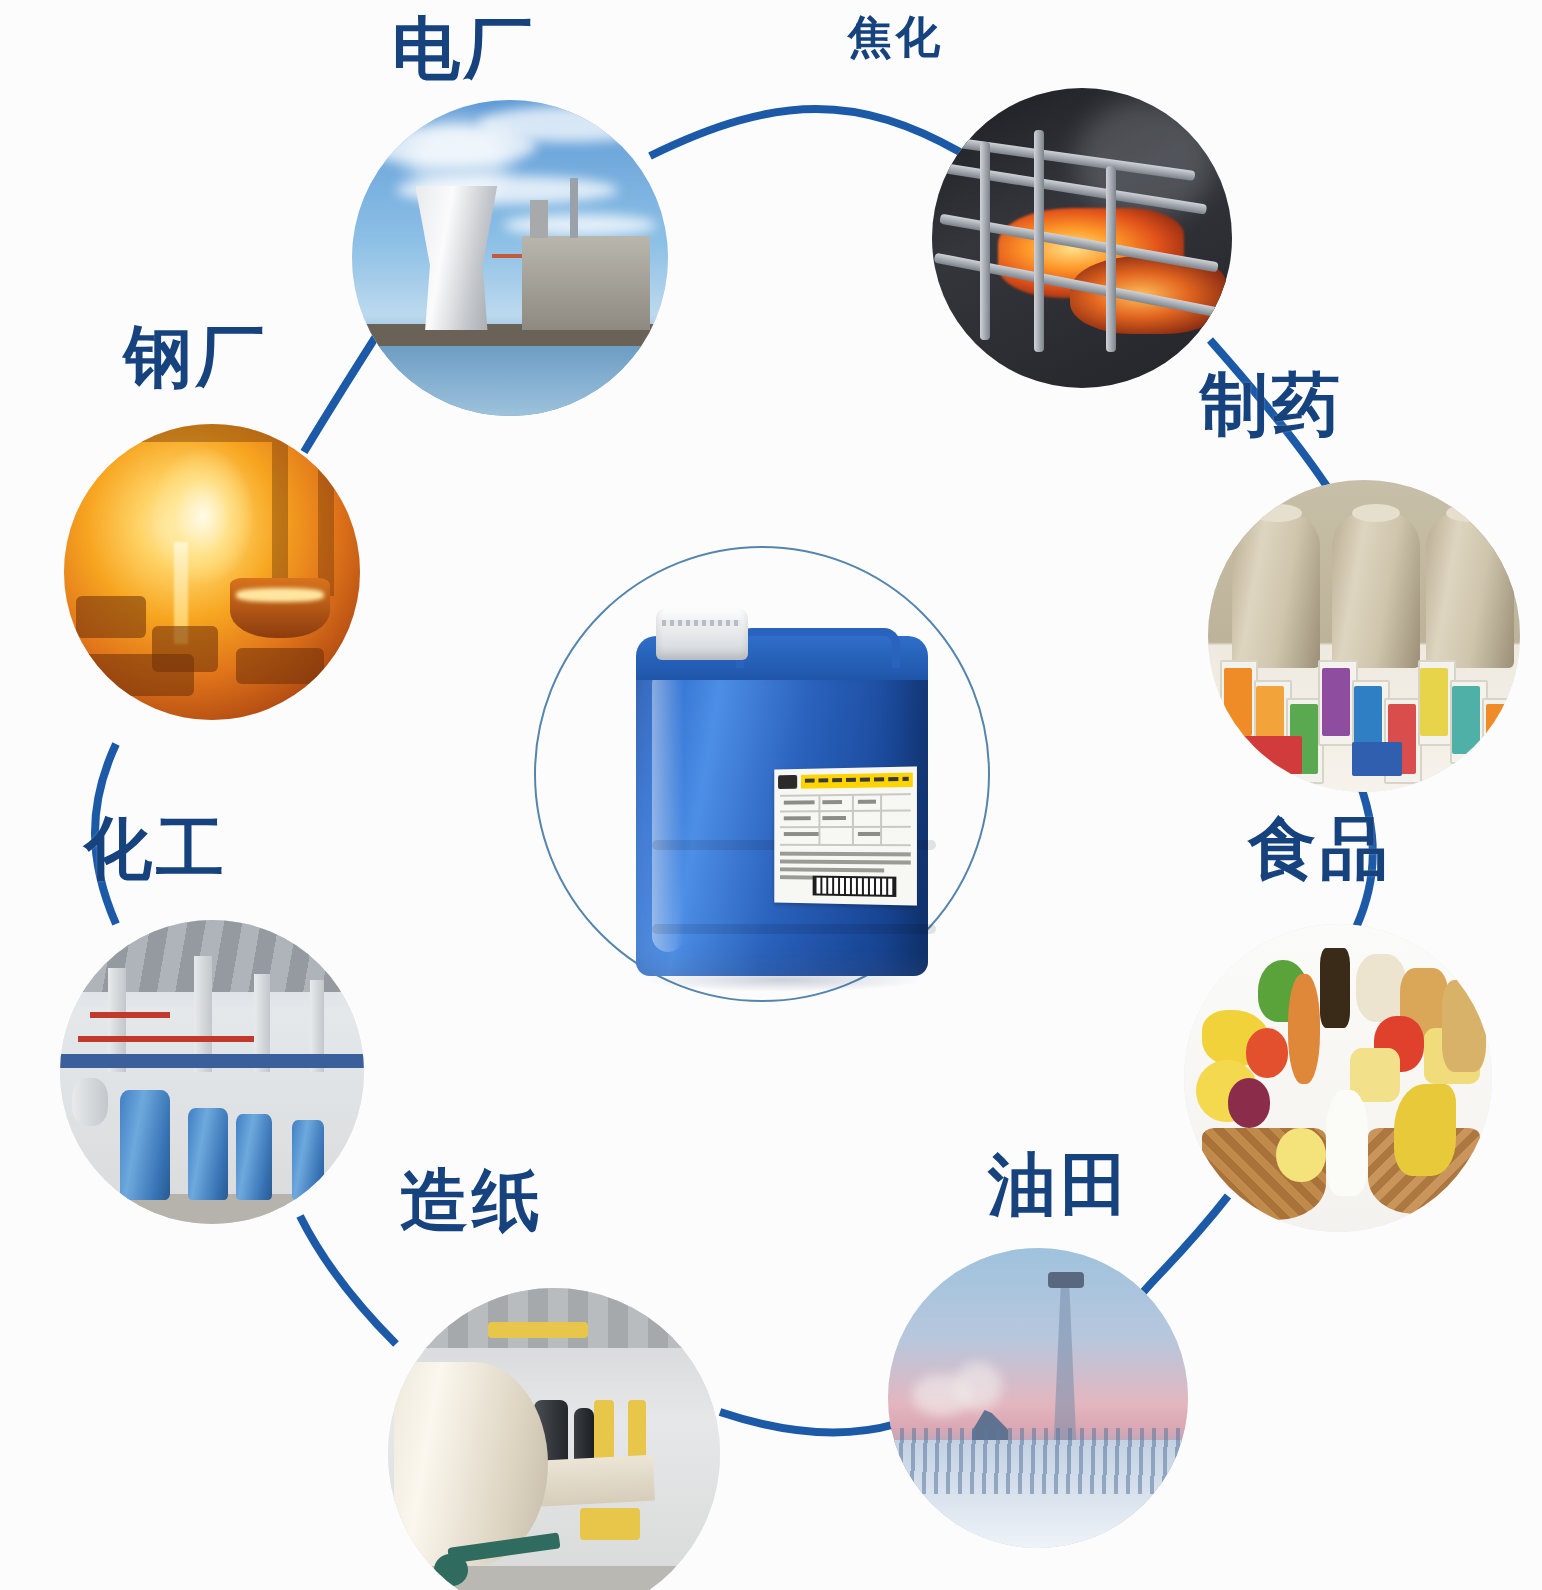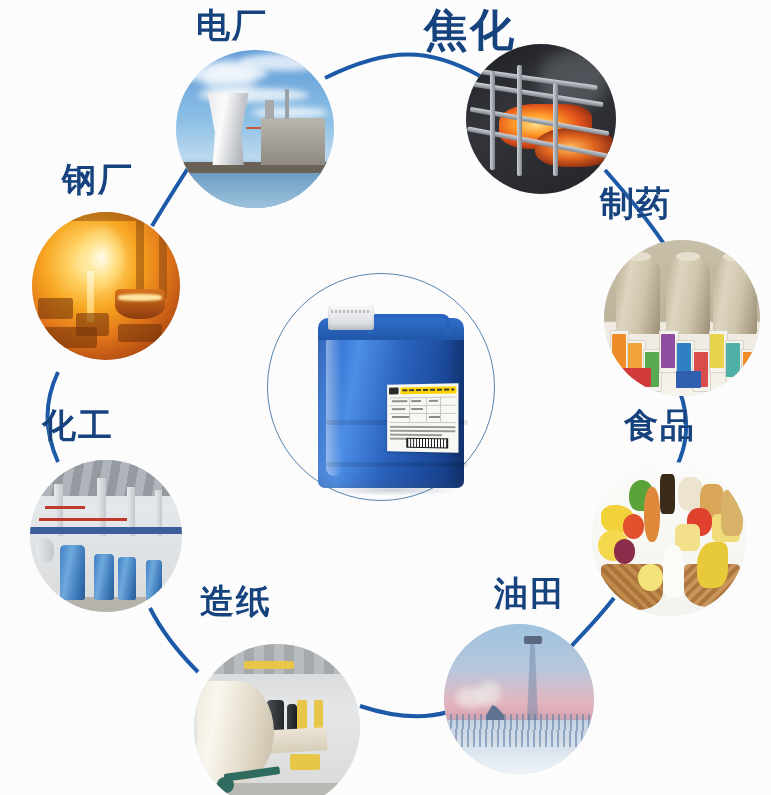--- a/index.html
+++ b/index.html
@@ -288,21 +288,21 @@
             <div class="bar" style="left:4%;top:32%;width:88%;transform:rotate(9deg)"></div>
             <div class="ember"></div>
             <div class="ember2"></div>
             <div class="bar" style="left:2%;top:50%;width:94%;transform:rotate(10deg)"></div>
             <div class="bar" style="left:0%;top:64%;width:96%;transform:rotate(11deg)"></div>
             <div class="bar v" style="left:16%;top:18%;height:66%"></div>
             <div class="bar v" style="left:34%;top:14%;height:74%"></div>
             <div class="bar v" style="left:58%;top:26%;height:62%"></div>
           </div>
         </div>
-        <div class="label" style="left: 424px; top: 8px; font-size: 44px; color: rgb(22, 66, 126); text-align: right;">焦化</div>
+        <div class="label" style="left: 424px; top: 8px; font-size: 22px; color: rgb(22, 66, 126); text-align: right;">焦化</div>
       </div>
       <div class="node">
         <div class="bubble" style="left: 604px; top: 240px; width: 156px; height: 156px;">
           <div class="scene sc-pharm">
             <div class="drum" style="left:8%">
               <span class="lid"></span>
             </div>
             <div class="drum" style="left:40%">
               <span class="lid"></span>
             </div>

